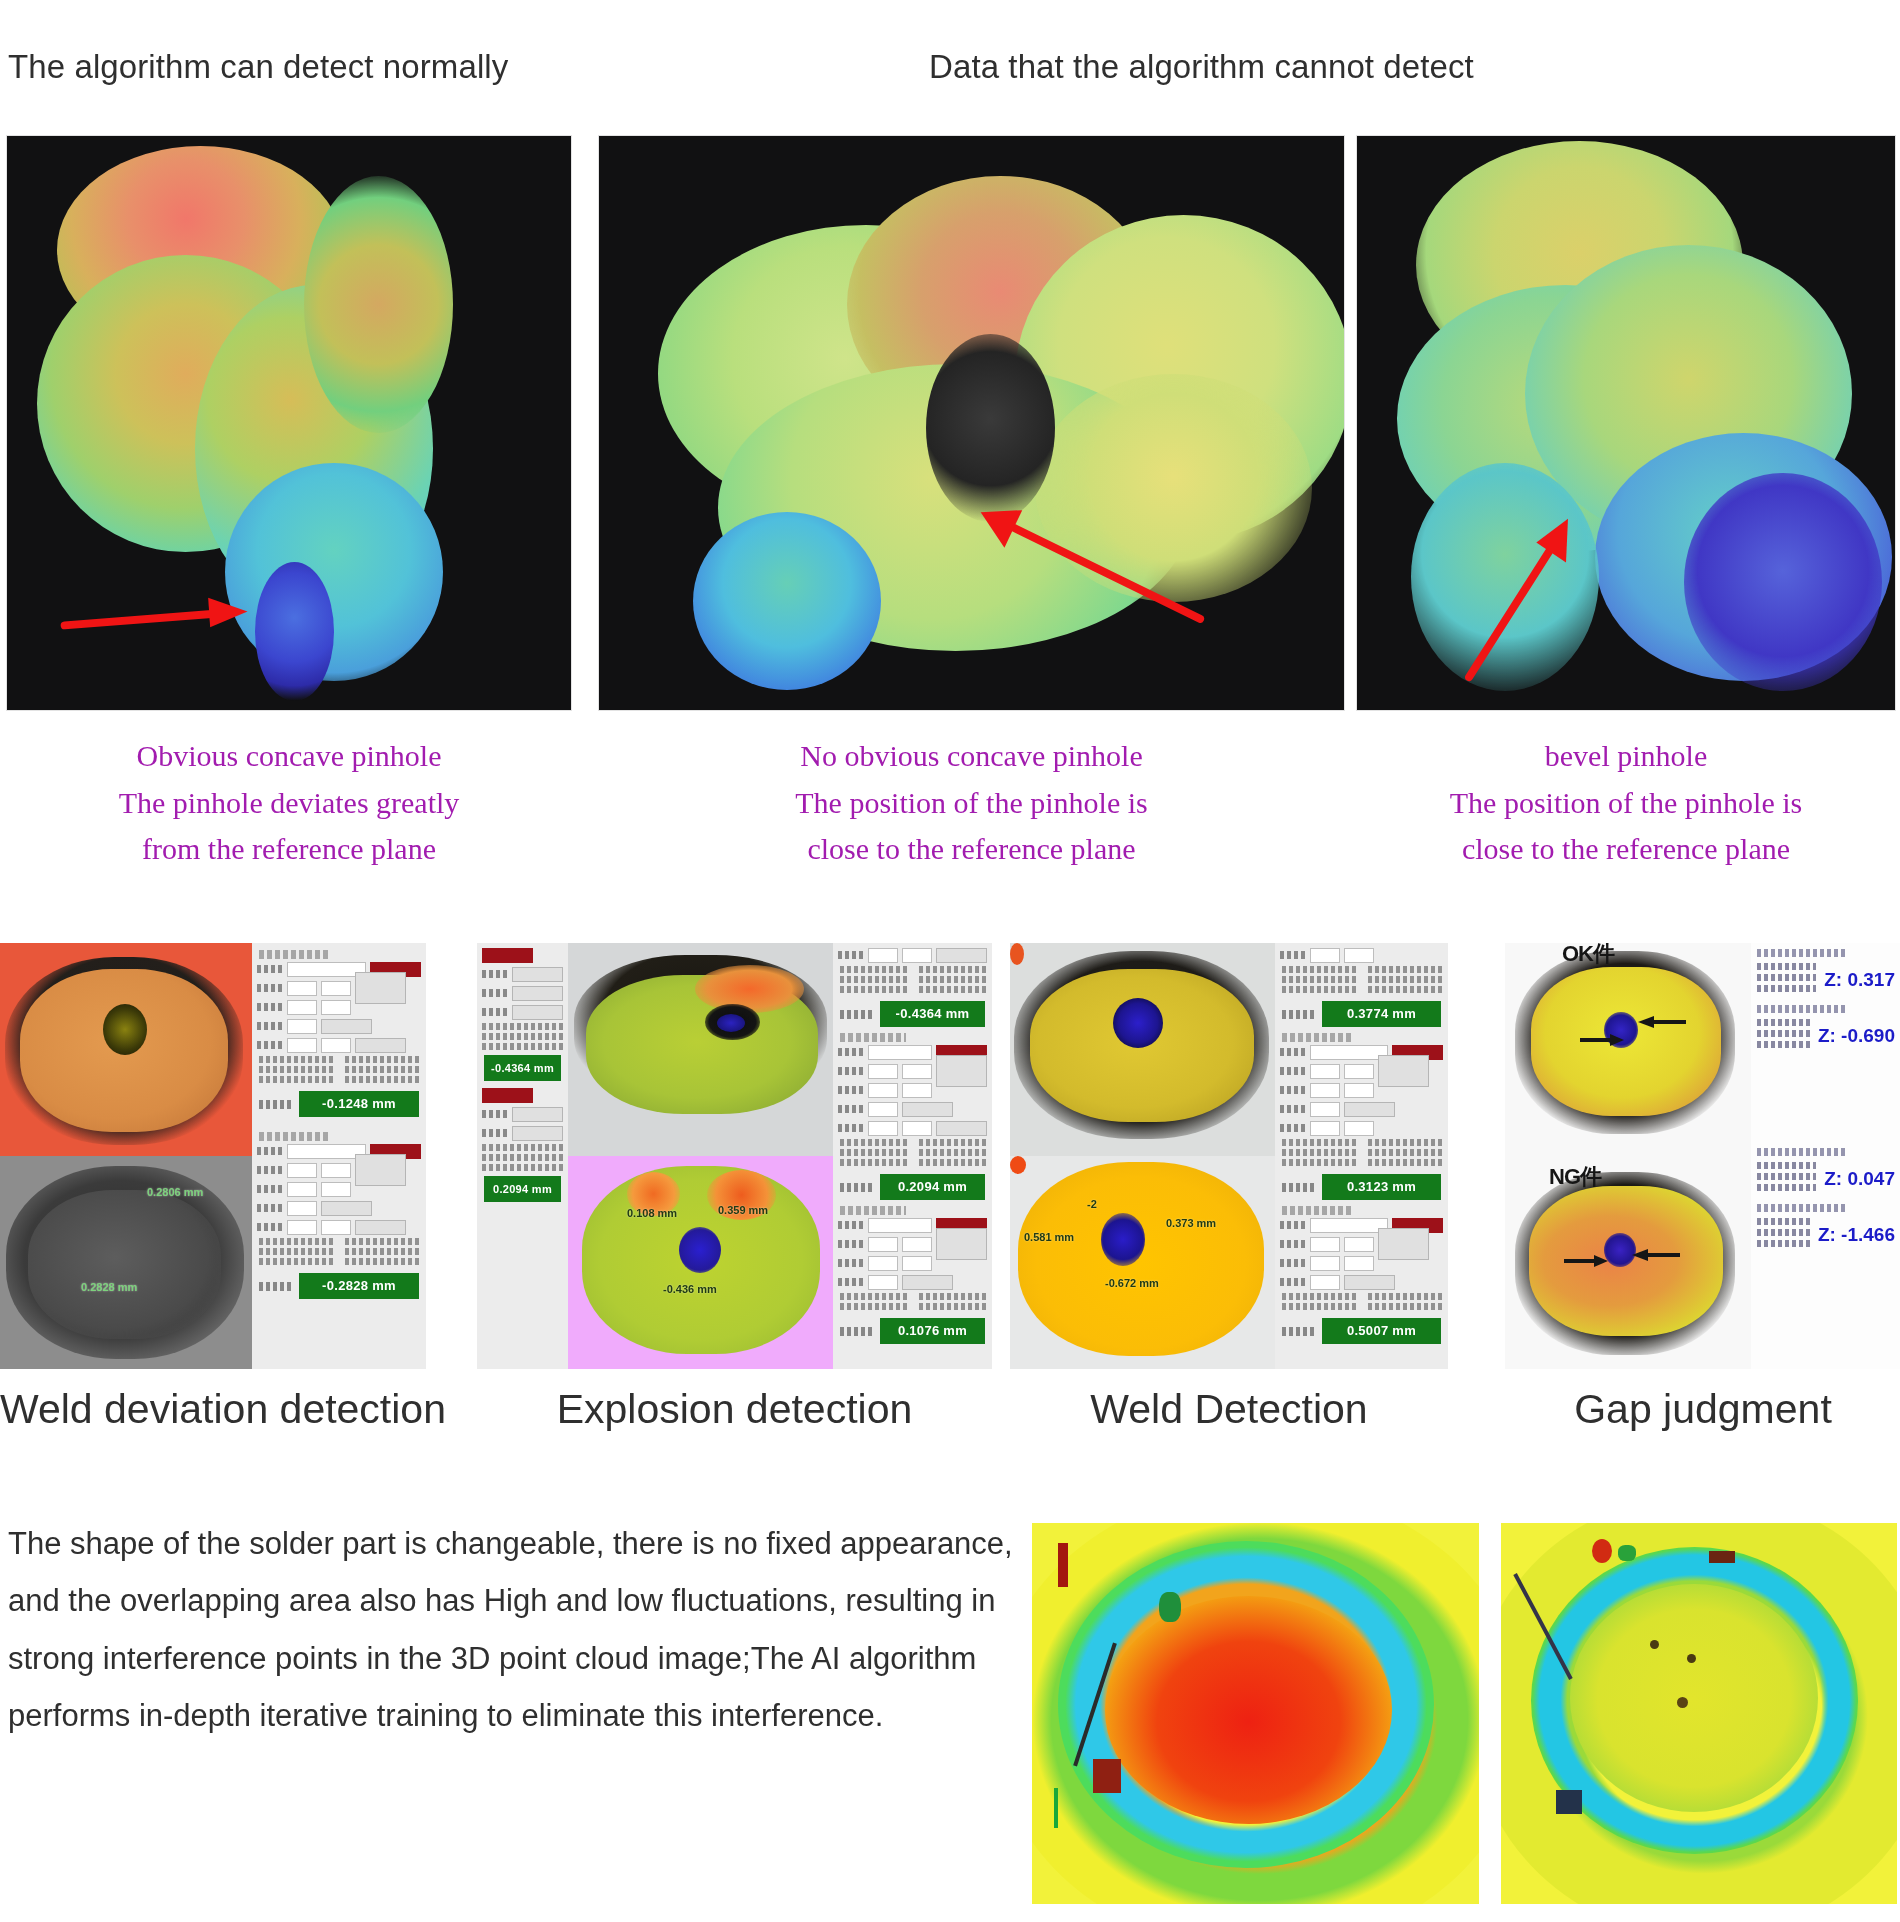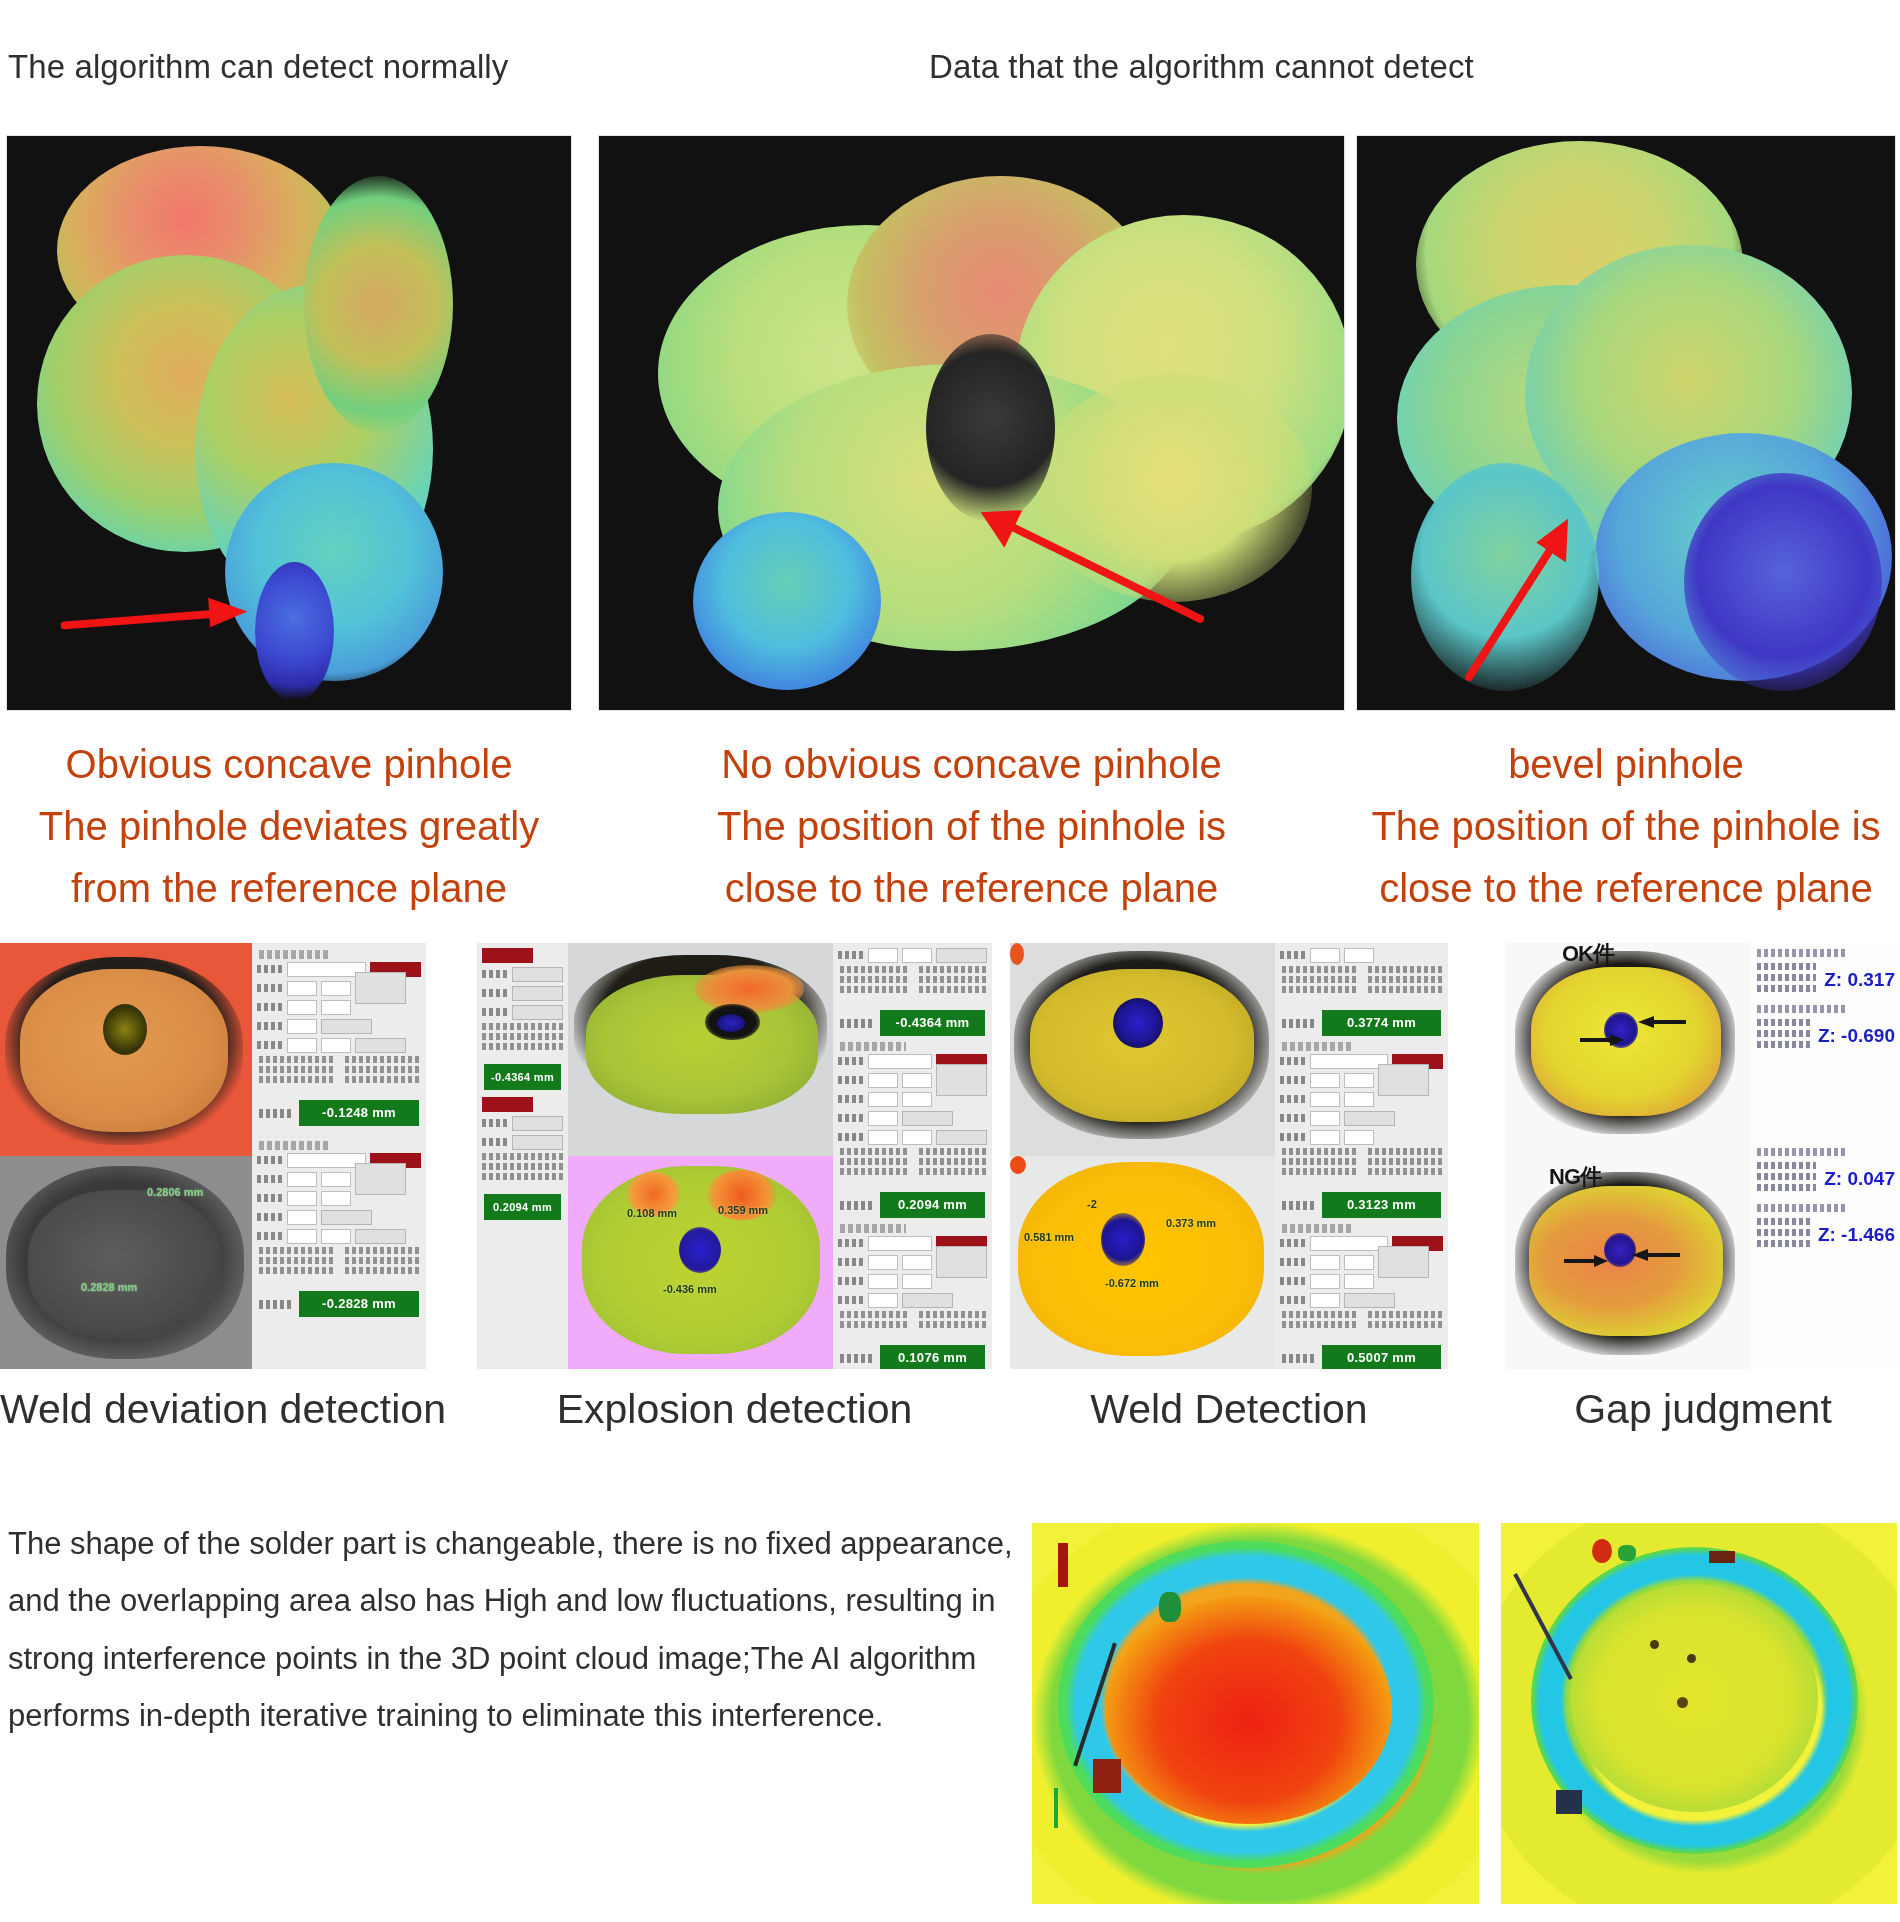--- a/index.html
+++ b/index.html
@@ -46,22 +46,23 @@
     background-size: 7px 7px, 11px 11px;
     background-position: 0 0, 3px 5px;
   }
 
   
   .arrow { position: absolute; overflow: visible; }
 
   
   .pc-caps { position: absolute; top: 733px; left: 0; width: 1901px; height: 158px; }
   .pc-cap {
-    position: absolute; text-align: center; font-size: 40px; line-height: 1.55;
-    color: #c2410c;
+    position: absolute; text-align: center; font-size: 30px; line-height: 1.55;
+    color: #a21caf;
+    font-family: Liberation Serif, serif;
   }
   .pc-cap-1 { left: 6px;    width: 566px; }
   .pc-cap-2 { left: 598px;  width: 747px; }
   .pc-cap-3 { left: 1356px; width: 540px; }
 
   
   .shot-strip { position: absolute; top: 943px; left: 0; width: 1901px; height: 426px; }
   .shot {
     position: absolute; top: 0; height: 426px; background: #f1f1f1;
     overflow: hidden; display: flex;
@@ -85,21 +86,21 @@
               background: repeating-linear-gradient(90deg,#707070 0 4px, transparent 4px 7px); opacity:.8;}
   .ui-field { height: 15px; flex: 1 1 auto; background: #fff; border: 1px solid #bdbdbd; }
   .ui-field.sm { flex: 0 0 30px; }
   .ui-btn   { height: 15px; flex: 0 0 51px; background: #e0e0e0; border: 1px solid #b5b5b5; }
   .ui-btn.tall { height: 32px; }
   .ui-redbtn{ height: 15px; flex: 0 0 51px; background: #9d1119; }
   .ui-stat  { display:flex; gap: 10px; margin: 2px 0 3px 2px; }
   .ui-stat .c { flex:1; }
   .ui-statline { height: 7px; margin-bottom: 3px;
               background: repeating-linear-gradient(90deg,#6e6e6e 0 4px, transparent 4px 7px); opacity:.72;}
-  .ui-result { display: flex; align-items: center; gap: 6px; margin: 14px 2px 6px 2px; }
+  .ui-result { display: flex; align-items: center; gap: 6px; margin: 5px 2px 6px 2px; }
   .ui-result .rl { height: 9px; flex: 0 0 34px;
               background: repeating-linear-gradient(90deg,#6e6e6e 0 4px, transparent 4px 7px); opacity:.8;}
   .ui-green {
     flex: 1 1 auto; background: #137a1b; color: #fff; font-size: 13px; font-weight: 700;
     text-align: center; line-height: 26px; height: 26px; letter-spacing: 0.3px;
   }
   .zrow { display: flex; align-items: center; gap: 8px; padding: 3px 6px; }
   .zmeta { flex: 1 1 auto; }
   .zmeta .m { height: 7px; margin-bottom: 4px;
               background: repeating-linear-gradient(90deg,#6b6b8a 0 4px, transparent 4px 7px); opacity:.8;}

